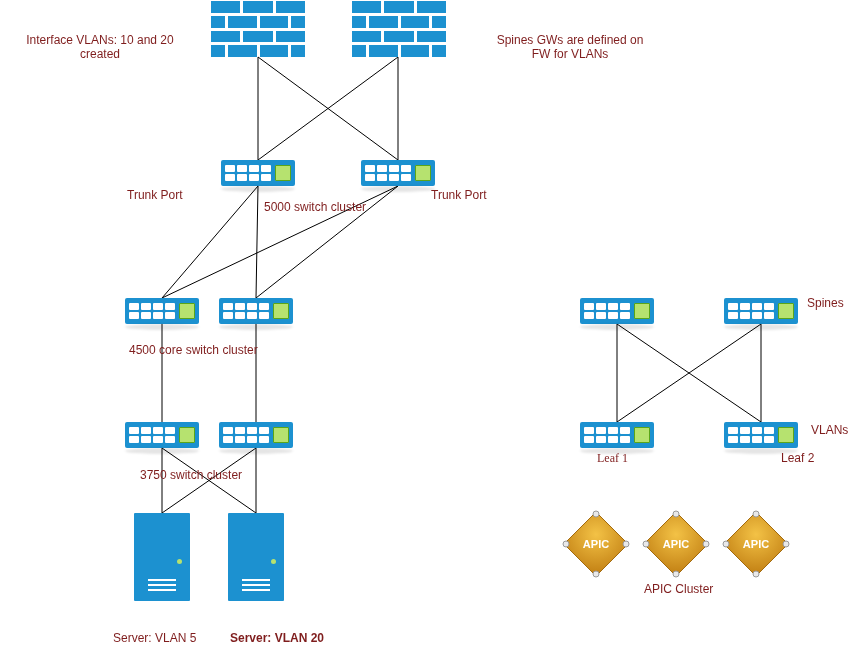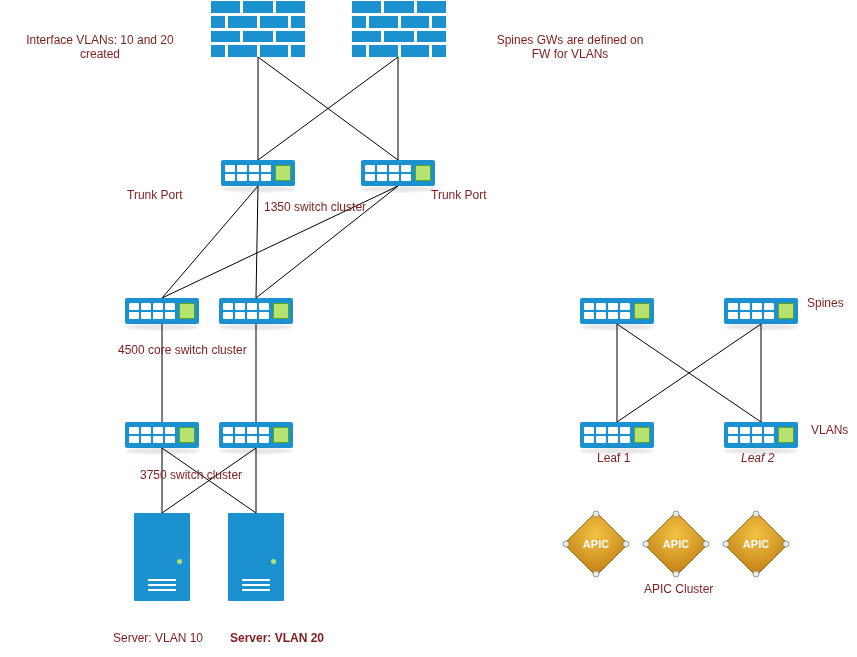--- a/index.html
+++ b/index.html
@@ -409,22 +409,22 @@
     <text x="34" y="38" text-anchor="middle" font-size="11" fill="#ffffff" font-weight="600" font-family="Segoe UI, Arial">APIC</text>
   </svg>
 </div>
 
 <div class="label" style="left:7px; top:33px; width:186px;">Interface VLANs: 10 and 20
 created</div>
 <div class="label" style="left:477px; top:33px; width:186px;">Spines GWs are defined on
 FW for VLANs</div>
 <div class="label" style="left:127px; top:188px;">Trunk Port</div>
 <div class="label" style="left:431px; top:188px;">Trunk Port</div>
-<div class="label" style="left:264px; top:200px;">1350 switch cluster</div>
-<div class="label" style="left:118px; top:343px;">4500 core switch cluster</div>
+<div class="label" style="left:264px; top:200px;">5000 switch cluster</div>
+<div class="label" style="left:129px; top:343px;">4500 core switch cluster</div>
 <div class="label" style="left:140px; top:468px;">3750 switch cluster</div>
-<div class="label" style="left:113px; top:631px;">Server: VLAN 10</div>
+<div class="label" style="left:113px; top:631px;">Server: VLAN 5</div>
 <div class="label" style="left:230px; top:631px;font-weight:bold;">Server: VLAN 20</div>
 <div class="label" style="left:807px; top:296px;">Spines</div>
 <div class="label" style="left:811px; top:423px;">VLANs</div>
-<div class="label" style="left:597px; top:451px;">Leaf 1</div>
-<div class="label" style="left:741px; top:451px;font-style:italic;">Leaf 2</div>
+<div class="label" style="left:597px; top:451px;font-family:Liberation Serif, serif;">Leaf 1</div>
+<div class="label" style="left:781px; top:451px;">Leaf 2</div>
 <div class="label" style="left:644px; top:582px;">APIC Cluster</div>
 
 </body></html>

